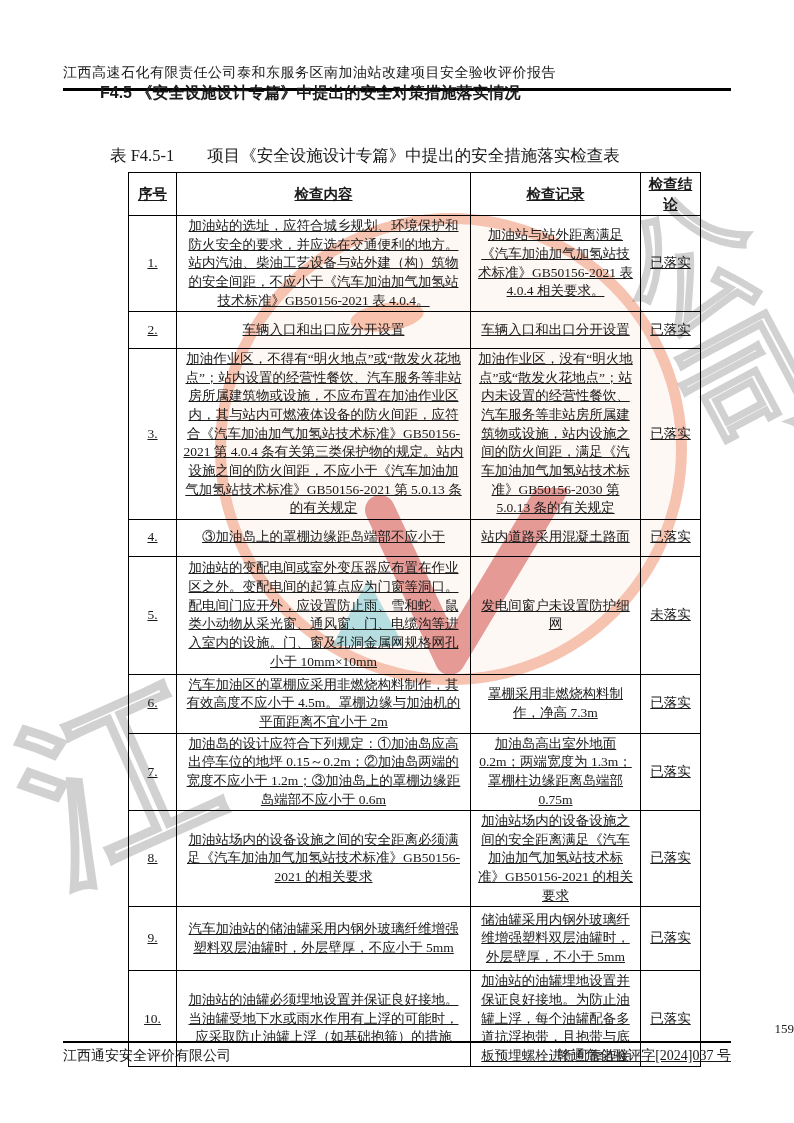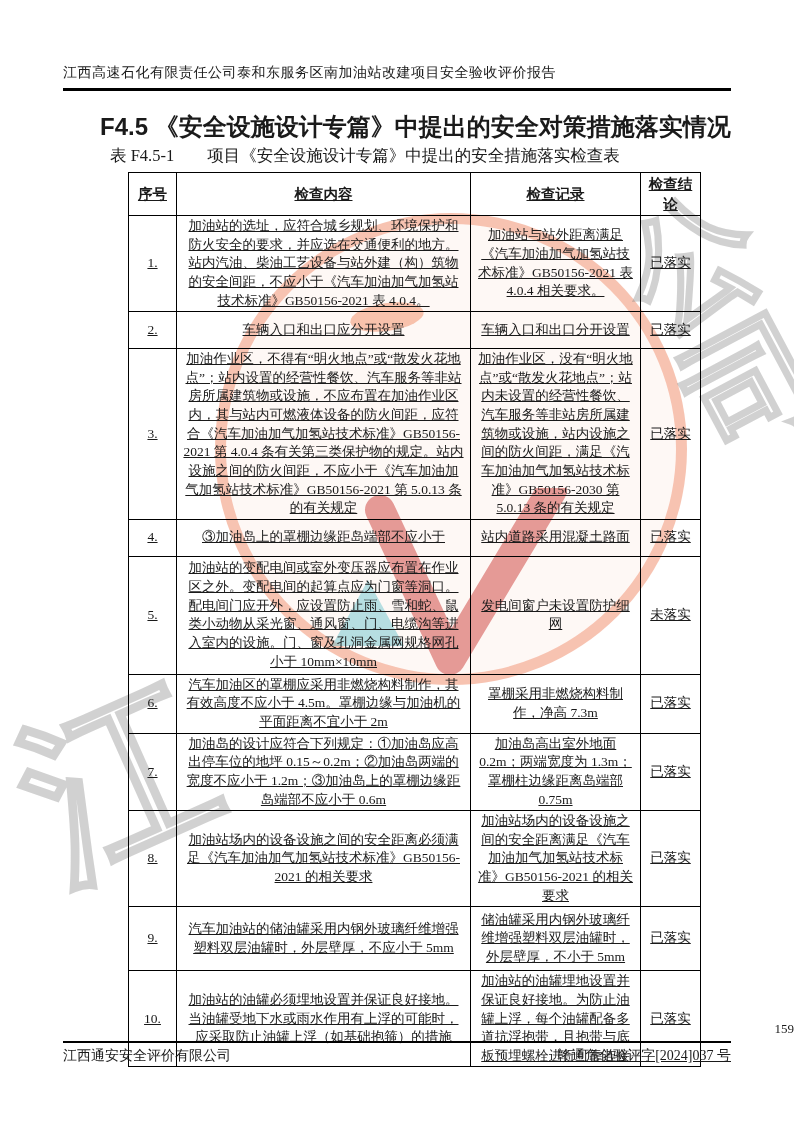--- a/index.html
+++ b/index.html
@@ -47,22 +47,22 @@
   .content{position:relative;z-index:1;}
   .report-header{
     position:absolute;top:64px;left:63px;right:63px;
     text-align:left;font-size:14px;letter-spacing:0.5px;
   }
   .header-rule{
     position:absolute;top:88px;left:63px;right:63px;
     border-top:3px solid #000;
   }
   .section-title{
-    position:absolute;top:111px;left:100px;right:40px;
-    font-size:24px;font-weight:700;
+    position:absolute;top:83px;left:100px;right:40px;
+    font-size:16px;font-weight:700;
     font-family:"Liberation Sans","DejaVu Sans",sans-serif;
   }
   .table-caption{
     position:absolute;top:145px;left:110px;width:610px;
     font-size:16.5px;
   }
   table.check-table{
     position:absolute;top:172px;left:128px;
     width:572px;border-collapse:collapse;table-layout:fixed;text-decoration:underline;
   }

